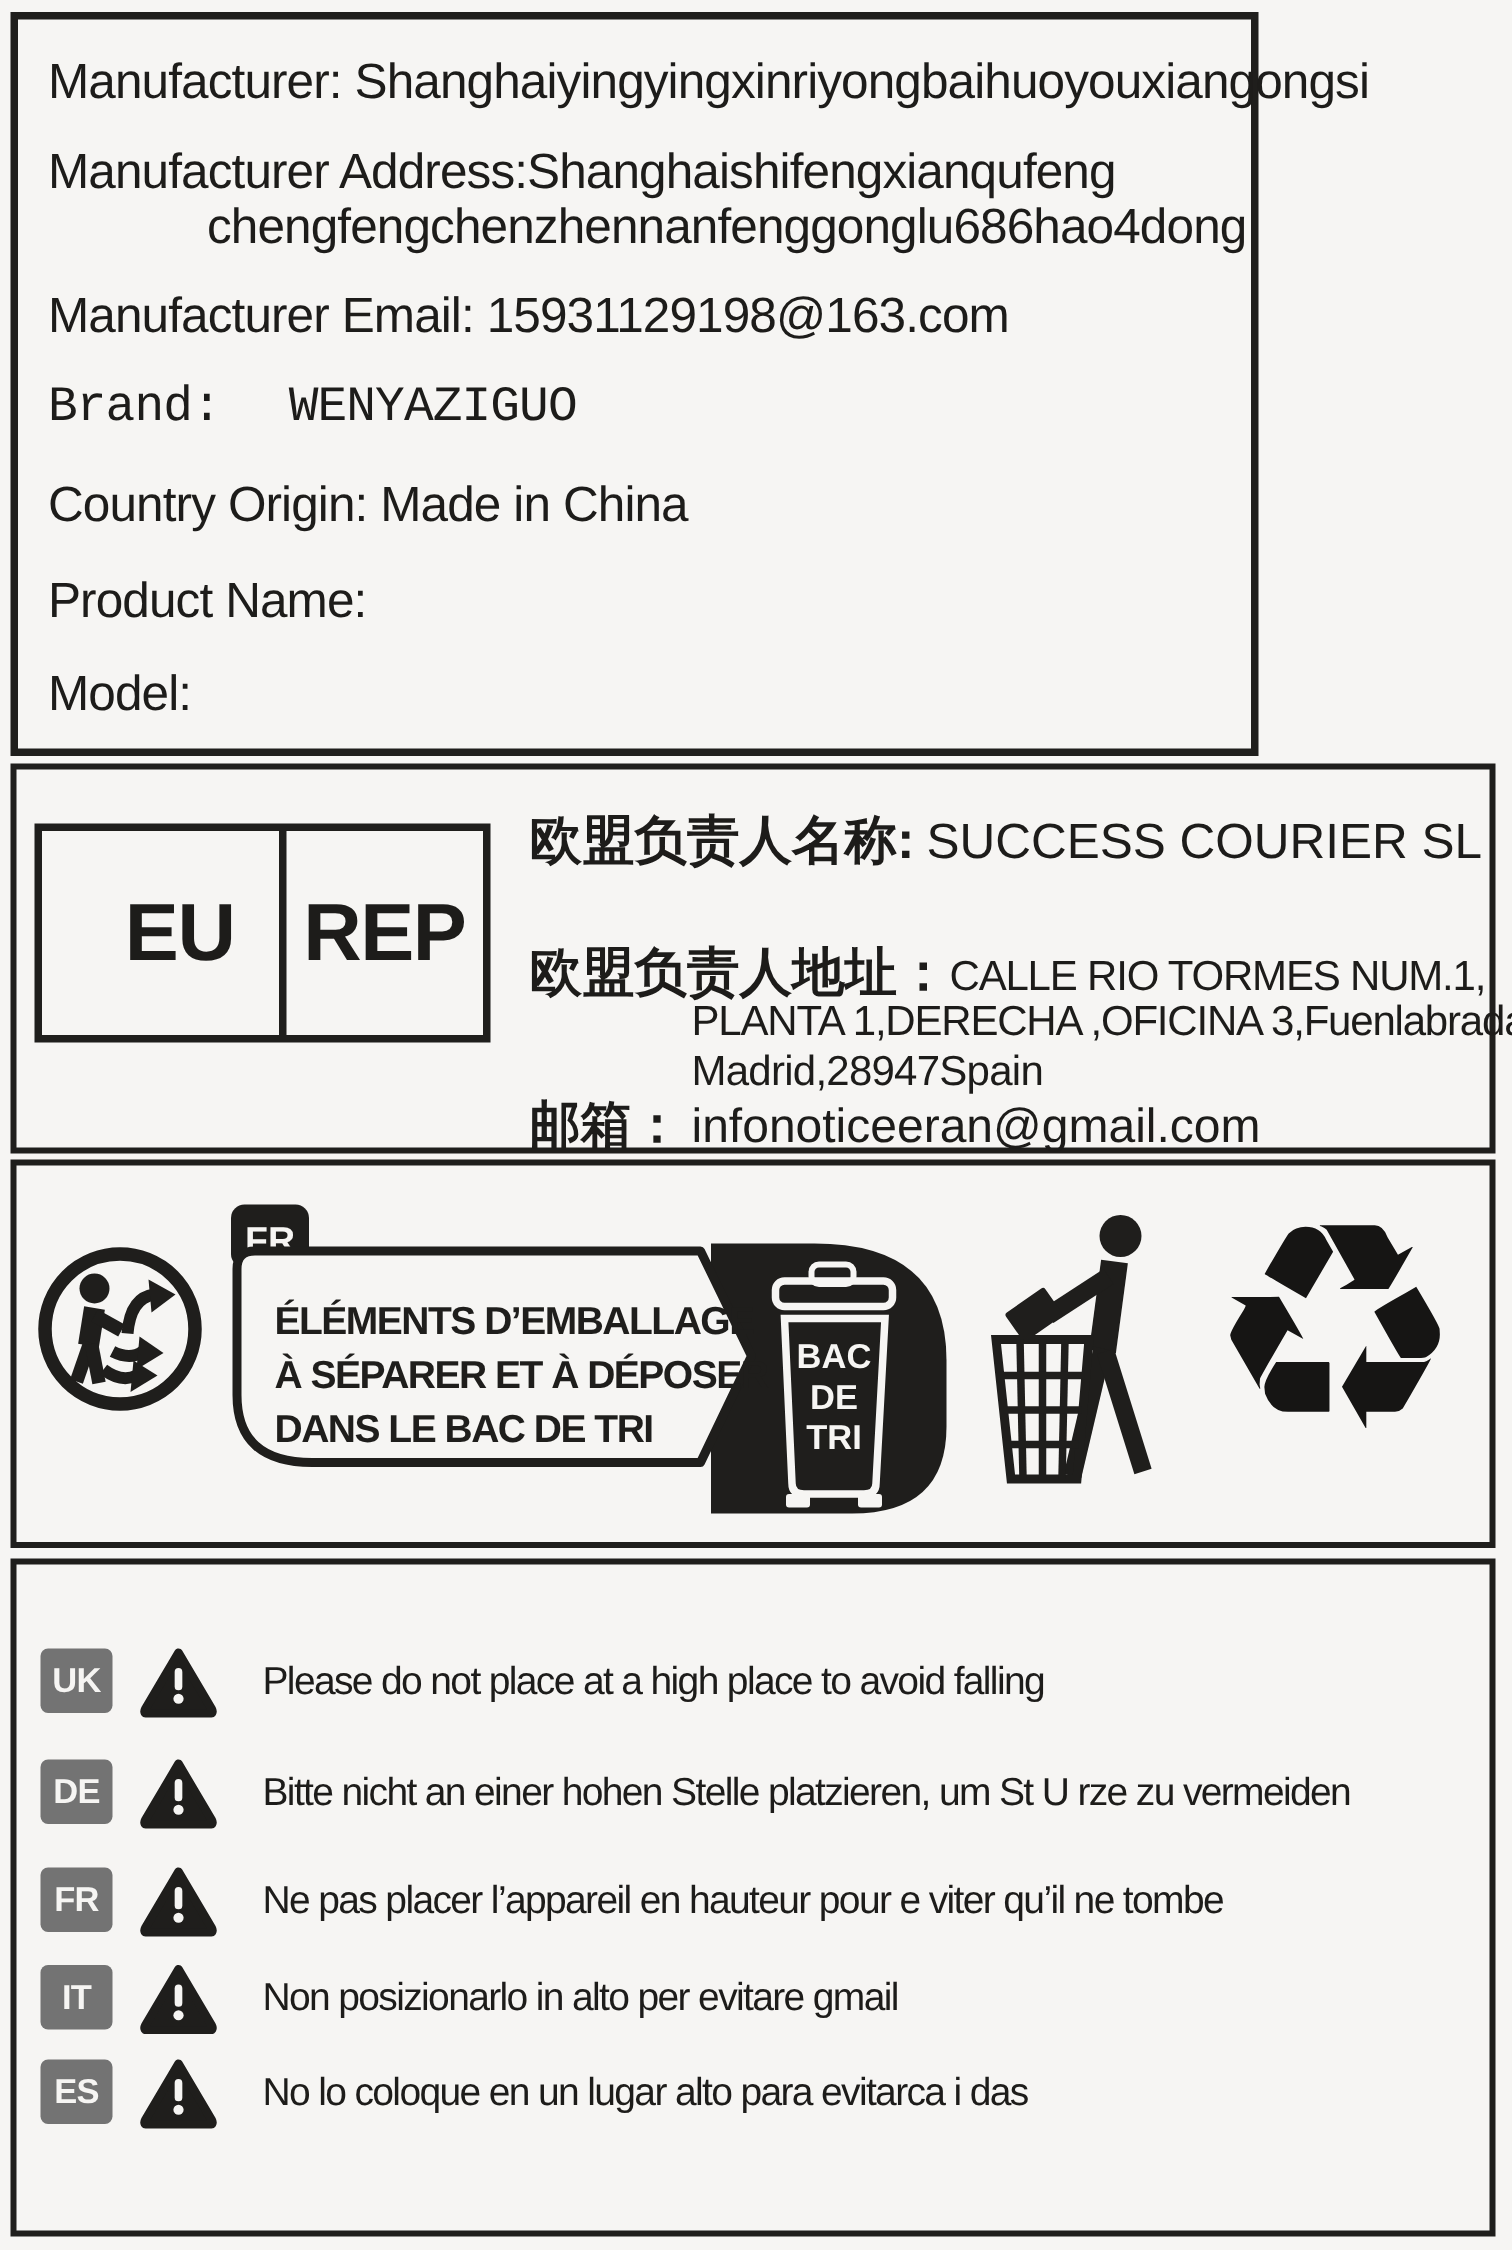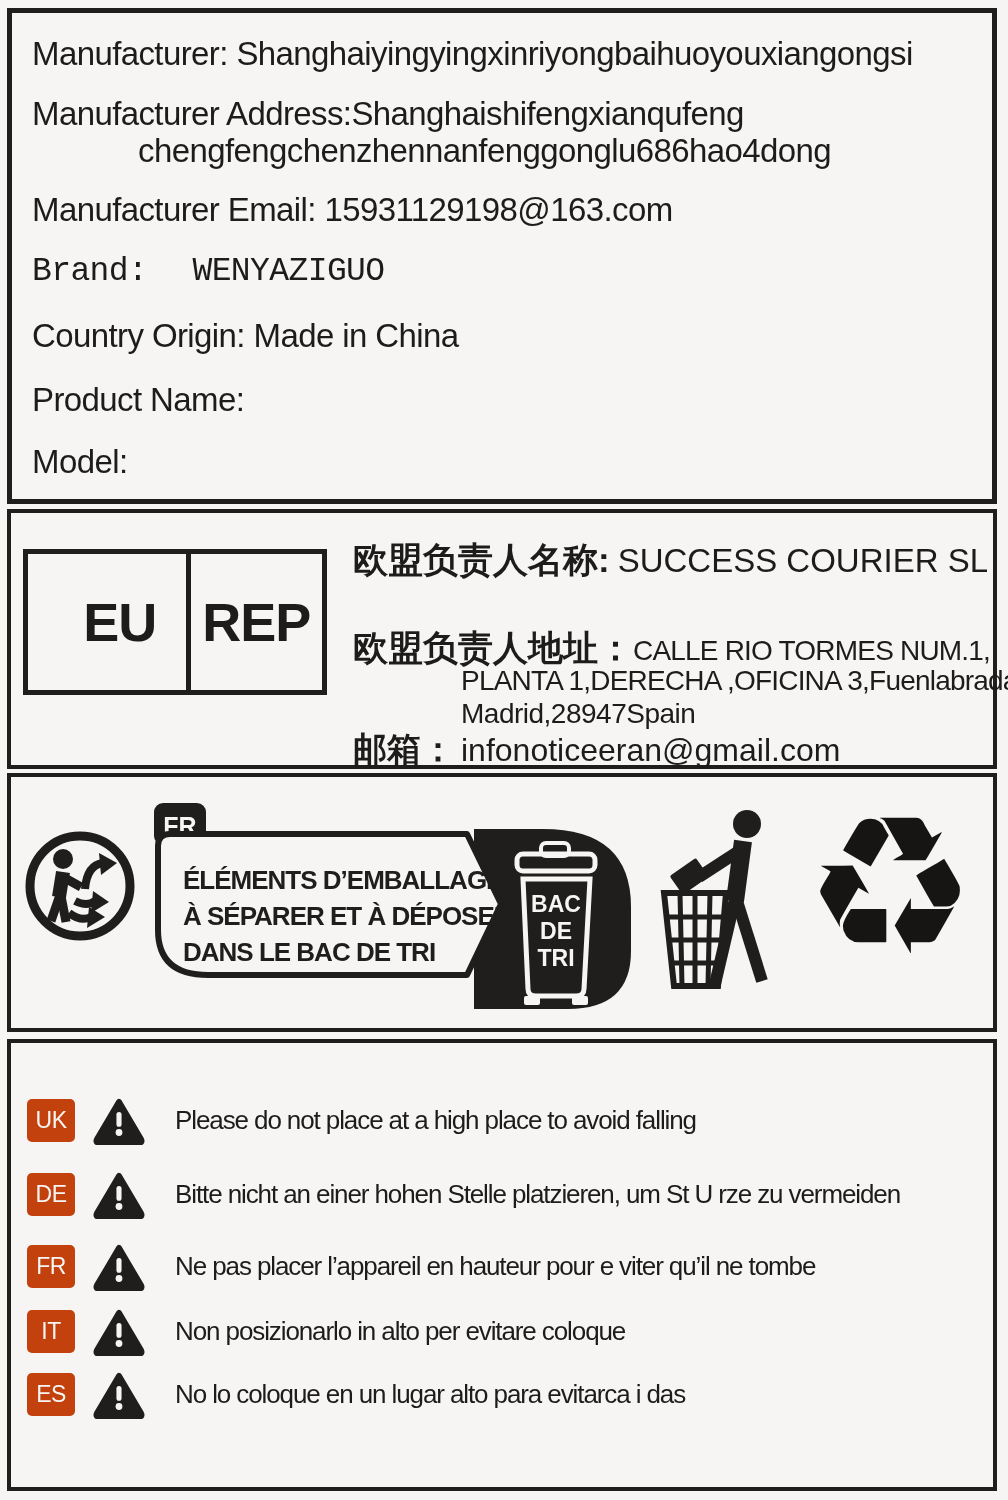--- a/index.html
+++ b/index.html
@@ -1,21 +1,21 @@
 <!DOCTYPE html>
 <html><head>
 <meta charset="utf-8">
 <style>
   html,body{margin:0;padding:0;background:#e9e8e6;}
   .sheet{
     position:relative;width:1008px;height:1500px;background:#f6f5f3;
     font-family:"Liberation Sans",sans-serif;color:#1d1c1a;overflow:hidden;
   }
   .box{position:absolute;border:4px solid #1f1e1c;box-sizing:border-box;}
-  .box1{left:7px;top:8px;width:990px;height:496px;border-width:5px;}
+  .box1{left:7px;top:8px;width:832px;height:496px;border-width:5px;}
   .box2{left:7px;top:509px;width:990px;height:260px;}
   .box3{left:7px;top:773px;width:990px;height:259px;}
   .box4{left:7px;top:1039px;width:990px;height:452px;}
 
   
   .b1line{position:absolute;left:20px;white-space:nowrap;font-size:33px;letter-spacing:-0.6px;font-weight:500;}
   .b1line .val{font-weight:500;}
   .l1{top:22px;}
   .l2a{top:82px;}
   .l2b{top:119px;left:126px;}
@@ -47,23 +47,23 @@
   
   .triman-svg{position:absolute;left:12px;top:52px;}
   .banner-svg{position:absolute;left:142px;top:22px;}
   .tidy-svg{position:absolute;left:640px;top:22px;}
   .recycle{position:absolute;left:793px;top:10px;font-family:"DejaVu Sans",sans-serif;
            font-size:192px;line-height:200px;color:#161514;}
 
   
   .wrow{position:absolute;left:16px;display:flex;align-items:center;white-space:nowrap;}
   .wrow0{top:52px;} .wrow1{top:126px;} .wrow2{top:198px;} .wrow3{top:263px;} .wrow4{top:326px;}
-  .lang-badge{width:48px;height:43px;background:#c2410c;color:#f6f5f3;border-radius:5px;
+  .lang-badge{width:48px;height:43px;background:#737373;color:#f6f5f3;border-radius:5px;
               display:flex;align-items:center;justify-content:center;
-              font-size:23px;font-weight:400;letter-spacing:-0.5px;}
+              font-size:23px;font-weight:700;letter-spacing:-0.5px;}
   .warn-tri{margin-left:15px;}
   .wtext{margin-left:27px;font-size:26px;letter-spacing:-1.1px;font-weight:500;}
 </style>
 </head>
 <body>
 
 <div class="sheet">
 
   <section class="box box1">
     <div class="b1line l1">
@@ -211,21 +211,21 @@
       <div class="wtext">Ne pas placer l’appareil en hauteur pour e viter qu’il ne tombe</div>
     </div>
 
     <div class="wrow wrow3">
       <div class="lang-badge">IT</div>
       <svg class="warn-tri" width="58" height="50" viewBox="0 0 100 88">
         <path d="M50 12 L89 78 Q92 84 85 84 L15 84 Q8 84 11 78 Z" fill="#1f1e1c" stroke="#1f1e1c" stroke-width="10" stroke-linejoin="round"></path>
         <rect x="45.5" y="30" width="9" height="26" rx="4.5" fill="#f6f5f3"></rect>
         <circle cx="50" cy="66" r="6" fill="#f6f5f3"></circle>
       </svg>
-      <div class="wtext">Non posizionarlo in alto per evitare coloque</div>
+      <div class="wtext">Non posizionarlo in alto per evitare gmail</div>
     </div>
 
     <div class="wrow wrow4">
       <div class="lang-badge">ES</div>
       <svg class="warn-tri" width="58" height="50" viewBox="0 0 100 88">
         <path d="M50 12 L89 78 Q92 84 85 84 L15 84 Q8 84 11 78 Z" fill="#1f1e1c" stroke="#1f1e1c" stroke-width="10" stroke-linejoin="round"></path>
         <rect x="45.5" y="30" width="9" height="26" rx="4.5" fill="#f6f5f3"></rect>
         <circle cx="50" cy="66" r="6" fill="#f6f5f3"></circle>
       </svg>
       <div class="wtext">No lo coloque en un lugar alto para evitarca i das</div>

